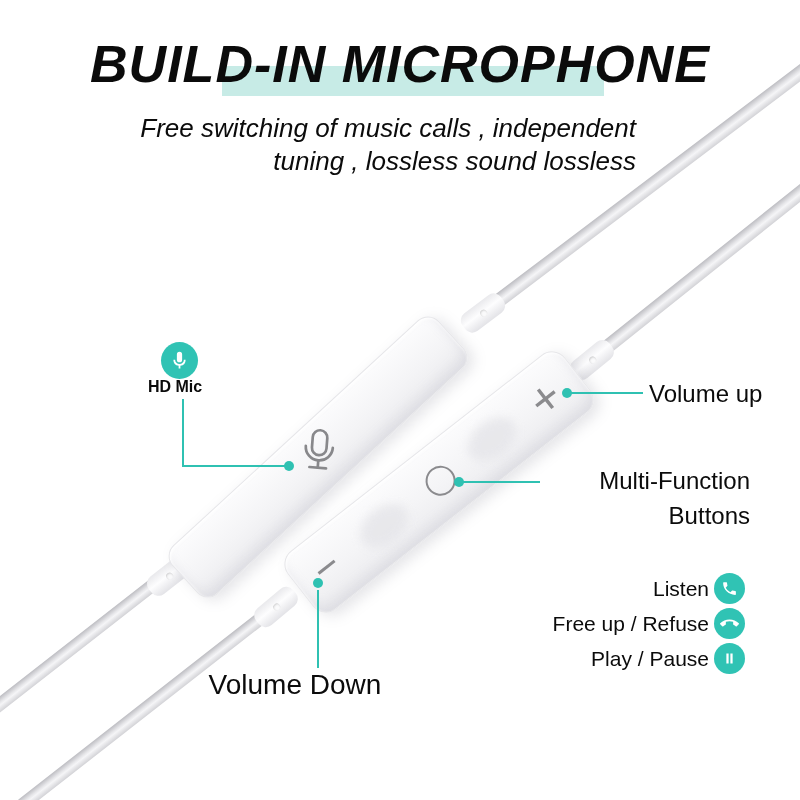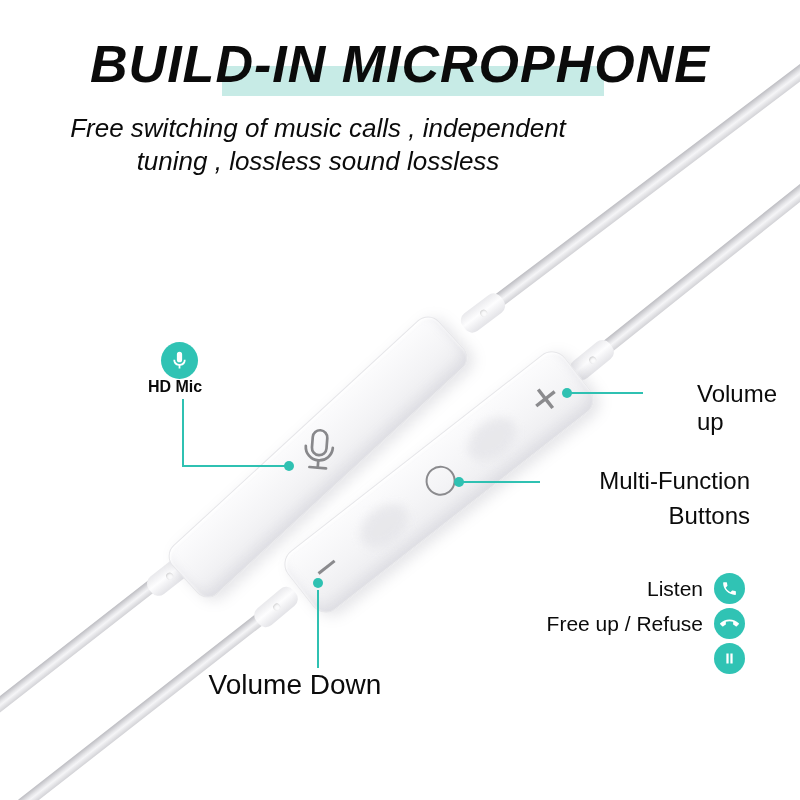--- a/index.html
+++ b/index.html
@@ -3,21 +3,21 @@
 <meta charset="utf-8">
 <style>
   html,body{margin:0;padding:0;background:#ffffff;}
   #canvas{position:relative;width:800px;height:800px;background:#ffffff;overflow:hidden;
           font-family:"Liberation Sans","DejaVu Sans",sans-serif;color:#0b0b0b;}
 
   
   .title-highlight{position:absolute;left:222px;top:66px;width:382px;height:30px;background:#c7ebe6;}
   h1.title{position:absolute;left:0;top:34px;width:800px;margin:0;text-align:center;
            font-size:52px;font-weight:700;font-style:italic;letter-spacing:1px;}
-  .subtitle{position:absolute;left:0;top:112px;width:636px;text-align:center;
+  .subtitle{position:absolute;left:0;top:112px;width:636px;text-align:right;
             font-style:italic;font-size:26px;line-height:33px;}
 
   
   .cable{position:absolute;height:14px;border-radius:7px;z-index:1;
          background:linear-gradient(to bottom,#bdbdc2 0%,#e7e7ea 38%,#f5f5f7 55%,#d2d2d6 100%);}
   .strain{position:absolute;width:48px;height:22px;border-radius:9px;z-index:2;
           background:linear-gradient(to bottom,#e9e9ec,#fdfdfe 45%,#e3e3e7);}
   .strain::after{content:"";position:absolute;left:50%;top:50%;width:7px;height:7px;margin:-3.5px 0 0 -3.5px;
           border-radius:50%;background:#fafafb;box-shadow:inset 0 1px 2px rgba(0,0,0,.18);}
   .remote{position:absolute;z-index:3;border:1px solid #e6e6e9;
@@ -28,26 +28,26 @@
   .ring-button{position:absolute;width:26px;height:26px;border:2.5px solid #8b8b8e;border-radius:50%;}
   .marking{position:absolute;color:#8b8b8e;text-align:center;}
   .dot{position:absolute;width:10px;height:10px;border-radius:50%;background:#2fc1b2;z-index:11;}
   .hline{position:absolute;height:2px;background:#2fc1b2;z-index:10;}
   .vline{position:absolute;width:2px;background:#2fc1b2;z-index:10;}
   .teal-circle{border-radius:50%;background:#30c3b4;display:flex;align-items:center;justify-content:center;}
   .label{position:absolute;z-index:12;}
 
   .hdmic-circle{position:absolute;left:161px;top:342px;width:37px;height:37px;}
   .hdmic-label{left:133px;top:378px;width:84px;text-align:center;font-size:16px;font-weight:700;}
-  .volup-label{left:649px;top:380px;font-size:24px;margin-left:48px;}
+  .volup-label{left:649px;top:380px;font-size:24px;}
   .multi-label{right:50px;top:463px;text-align:right;font-size:24px;line-height:35px;}
   .voldown-label{left:203px;top:669px;width:184px;text-align:center;font-size:28px;}
 
   .features{position:absolute;right:55px;top:573px;z-index:12;}
-  .feature-row{display:flex;align-items:center;justify-content:flex-end;gap:11px;height:31px;margin-bottom:4px;}
+  .feature-row{display:flex;align-items:center;justify-content:flex-end;gap:5px;height:31px;margin-bottom:4px;}
   .feature-row .flabel{font-size:21px;white-space:nowrap;}
   .ficon{width:31px;height:31px;flex:0 0 31px;}
 </style>
 </head>
 <body>
 
 <div id="canvas">
 
   <div class="title-highlight"></div>
   <h1 class="title">BUILD-IN MICROPHONE</h1>
@@ -124,16 +124,17 @@
           <path d="M12 9c-1.6 0-3.15.25-4.6.72v3.1c0 .39-.23.74-.56.9-.98.49-1.87 1.12-2.66 1.85-.18.18-.43.28-.7.28s-.53-.11-.71-.29L.29 13.08a.96.96 0 0 1-.29-.7c0-.28.11-.53.29-.71C3.34 8.78 7.46 7 12 7s8.66 1.78 11.71 4.67c.18.18.29.43.29.71 0 .28-.11.53-.29.7l-2.48 2.48c-.18.18-.43.29-.71.29-.27 0-.52-.1-.7-.28-.79-.74-1.68-1.36-2.66-1.85a.99.99 0 0 1-.56-.9v-3.1C15.15 9.25 13.6 9 12 9z"></path>
         </svg>
       </span>
     </div>
     <div class="feature-row">
       <span class="teal-circle ficon" style="order:2">
         <svg width="15" height="15" viewBox="0 0 24 24" fill="#ffffff">
           <path d="M7 4h3.6v16H7zM13.4 4H17v16h-3.6z"></path>
         </svg>
       </span>
+      <span class="flabel">Play / Pause</span>
     </div>
   </div>
 
 </div>
 
 </body></html>

